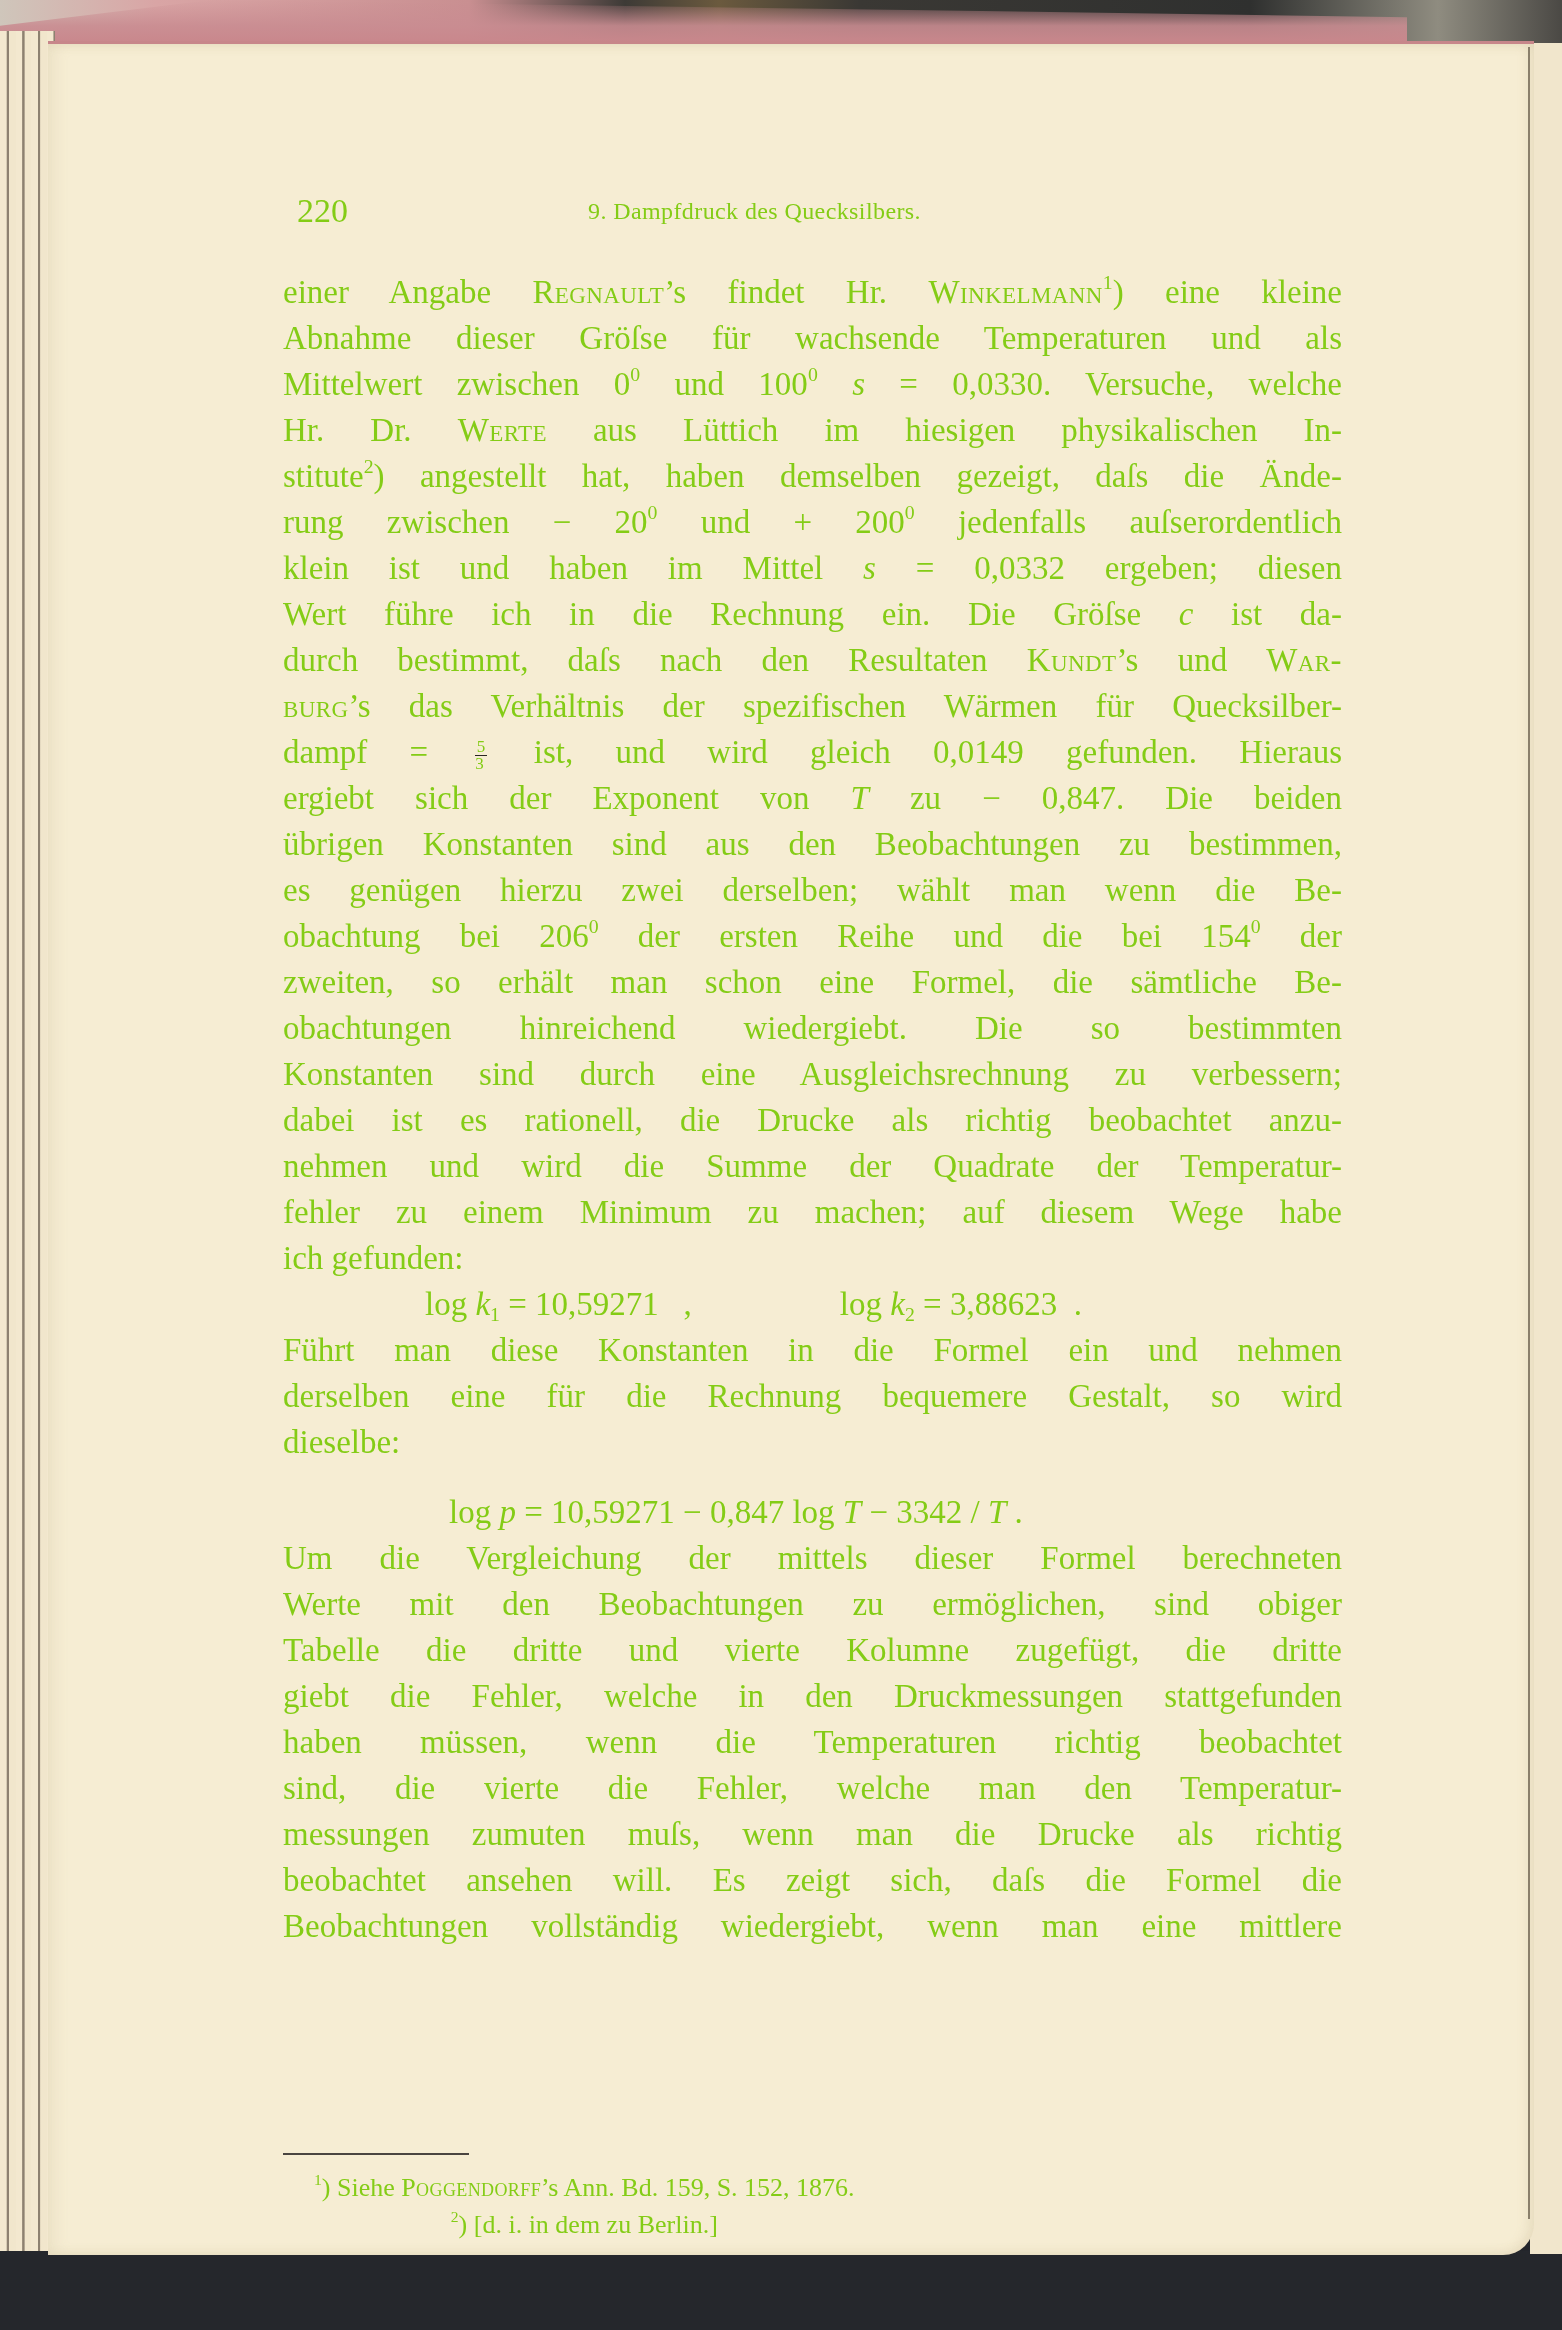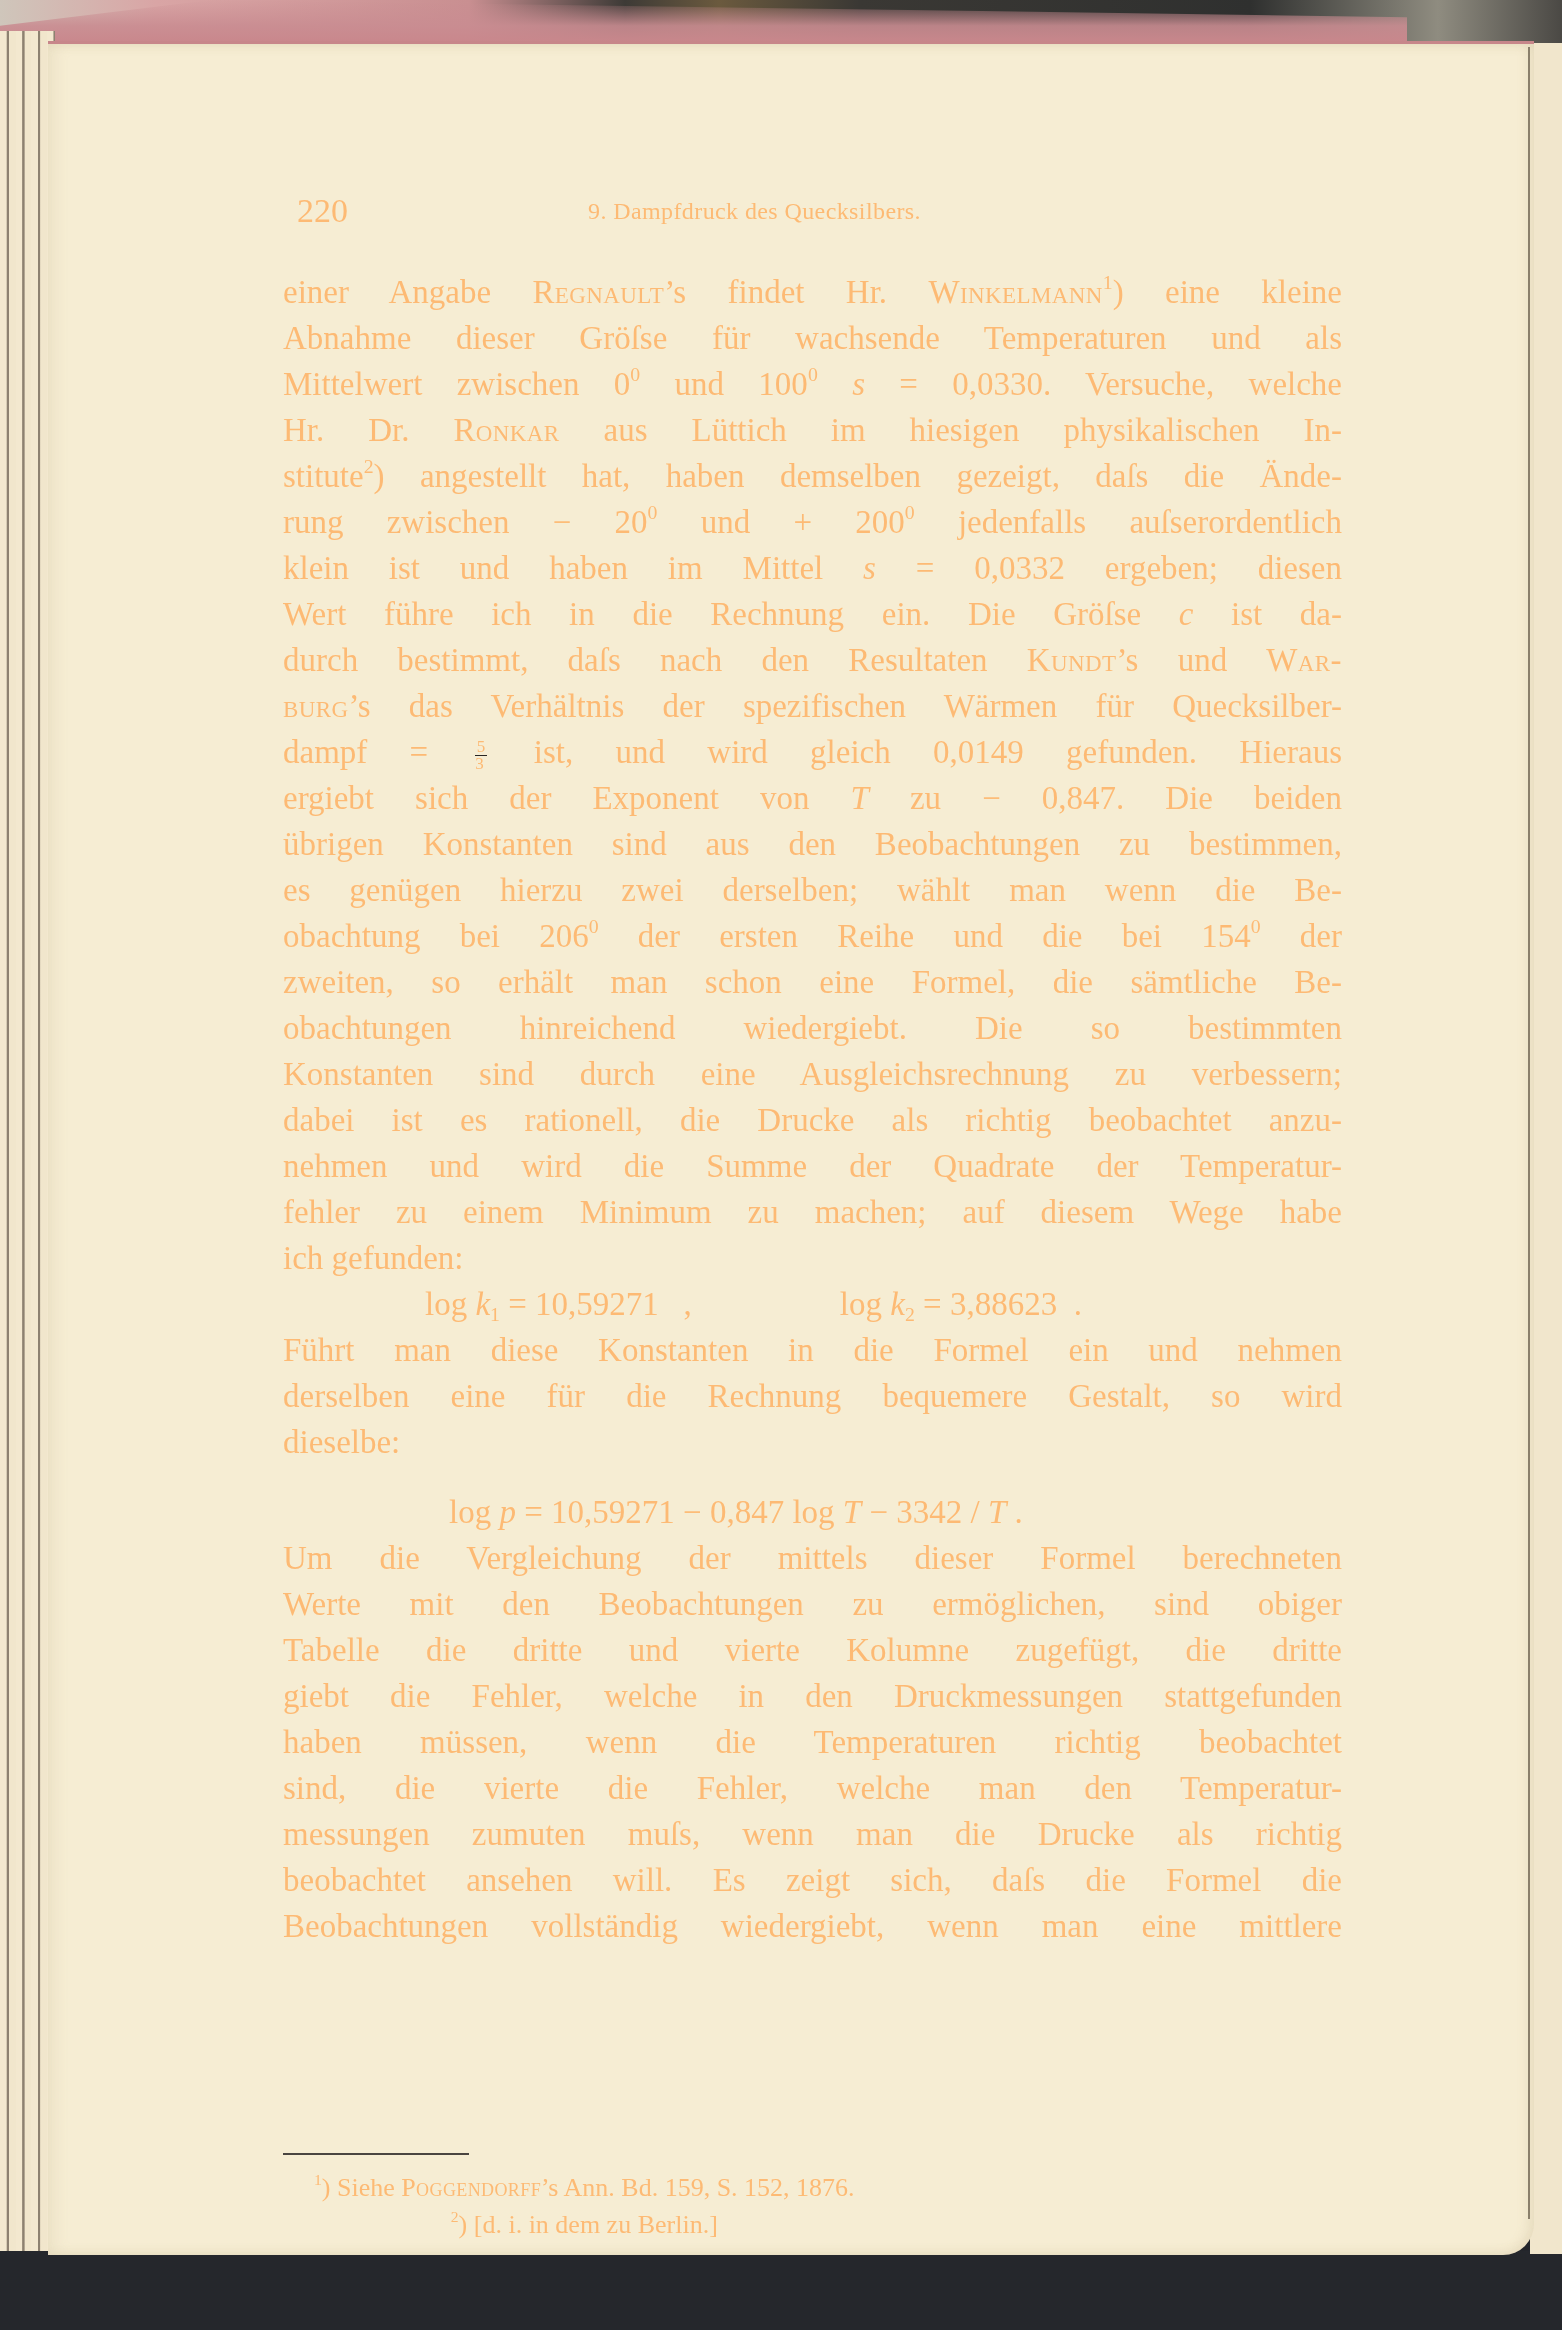--- a/index.html
+++ b/index.html
@@ -36,21 +36,21 @@
       border-bottom-right-radius: 31px;
     }
     .gutter-line {
       position: absolute; left: 1528px; top: 47px; width: 1.6px; height: 2172px; background: #8a7f6b;
     }
     .right-strip {
       position: absolute; left: 1530px; top: 43px; width: 33px; height: 2211px; background: #f1e6cc;
     }
     .text-block {
       position: absolute; left: 283px; top: 186px; width: 1059px;
-      color: #fdba74;
+      color: #84cc16;
     }
     .running-head {
       position: relative; height: 47px; font-size: 31px;
     }
     .page-number { position: absolute; left: 14px; top: 6.3px; font-size: 34px; }
     .running-title { position: absolute; left: 305px; top: 12px; font-size: 24px; letter-spacing: 0.4px; }
 
     .body-text {
       position: absolute; left: 0; top: 83px; width: 1059px;
       font-size: 33px; line-height: 46px;
@@ -98,21 +98,21 @@
 <div class="text-block">
   <div class="running-head">
     <span class="page-number">220</span>
     <span class="running-title">9. Dampfdruck des Quecksilbers.</span>
   </div>
 
   <div class="body-text" id="body-text">
       <span class="line">einer Angabe <span class="sc">Regnault</span>’s findet Hr. <span class="sc">Winkelmann</span><sup>1</sup>) eine kleine</span>
       <span class="line">Abnahme dieser Gröſse für wachsende Temperaturen und als</span>
       <span class="line">Mittelwert zwischen 0<sup>0</sup> und 100<sup>0</sup> <span class="it">s</span> = 0,0330. Versuche, welche</span>
-      <span class="line">Hr. Dr. <span class="sc">Ronkar</span> aus Lüttich im hiesigen physikalischen In-</span>
+      <span class="line">Hr. Dr. <span class="sc">Werte</span> aus Lüttich im hiesigen physikalischen In-</span>
       <span class="line">stitute<sup>2</sup>) angestellt hat, haben demselben gezeigt, daſs die Ände-</span>
       <span class="line">rung zwischen − 20<sup>0</sup> und + 200<sup>0</sup> jedenfalls auſserordentlich</span>
       <span class="line">klein ist und haben im Mittel <span class="it">s</span> = 0,0332 ergeben; diesen</span>
       <span class="line">Wert führe ich in die Rechnung ein. Die Gröſse <span class="it">c</span> ist da-</span>
       <span class="line">durch bestimmt, daſs nach den Resultaten <span class="sc">Kundt</span>’s und <span class="sc">War-</span></span>
       <span class="line"><span class="sc">burg</span>’s das Verhältnis der spezifischen Wärmen für Quecksilber-</span>
       <span class="line">dampf = <span class="frac"><span class="num">5</span><span class="den">3</span></span> ist, und wird gleich 0,0149 gefunden. Hieraus</span>
       <span class="line">ergiebt sich der Exponent von <span class="it">T</span> zu − 0,847. Die beiden</span>
       <span class="line">übrigen Konstanten sind aus den Beobachtungen zu bestimmen,</span>
       <span class="line">es genügen hierzu zwei derselben; wählt man wenn die Be-</span>

